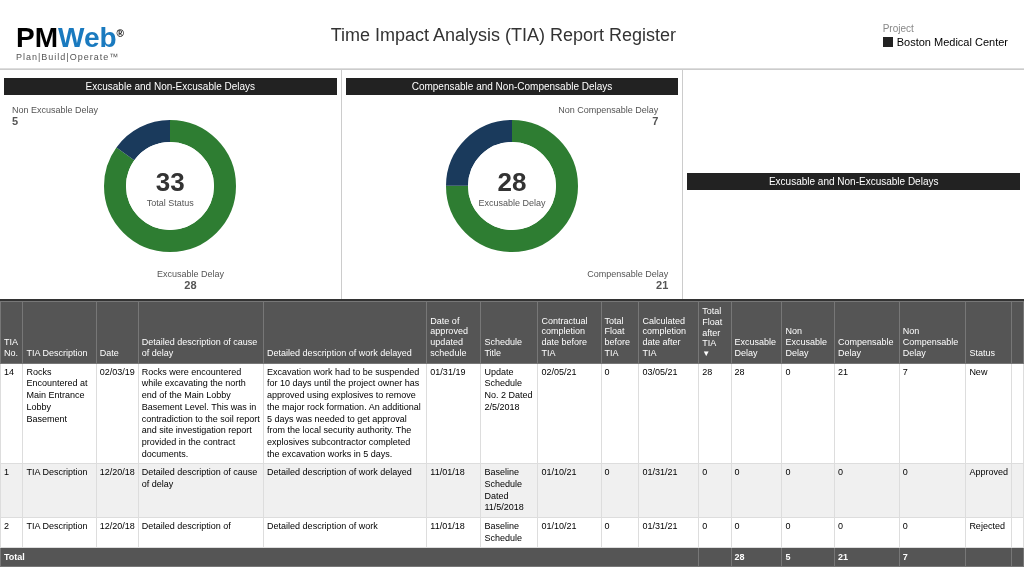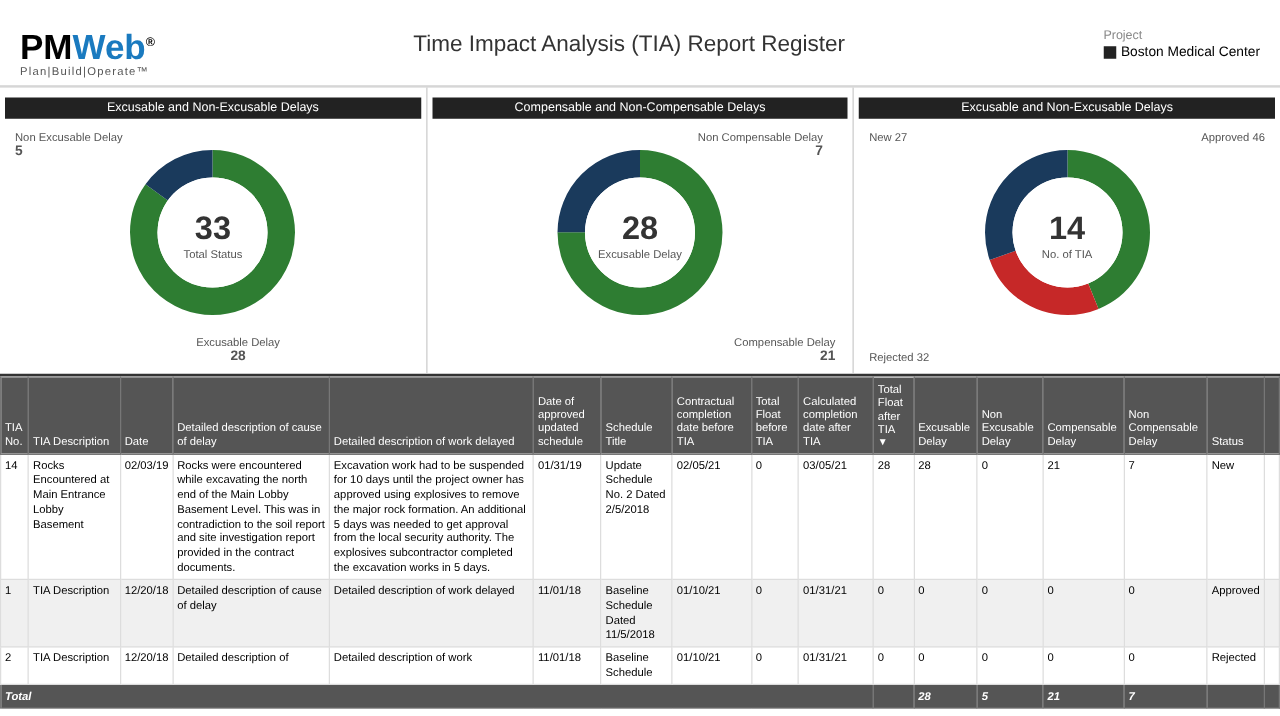--- a/index.html
+++ b/index.html
@@ -77,21 +77,20 @@
       line-height: 1.3;
     }
     tfoot tr {
       background: #555;
       color: #fff;
       font-weight: bold;
     }
     tfoot td {
       padding: 4px 3px;
       border: 1px solid #777;
-      font-style: italic;
     }
     .sort-icon { font-size: 8px; }
   </style>
 </head>
 <body>
 
 <div class="header">
   <div class="logo-area">
     <div class="logo-text">
       <span class="pm">PM</span><span style="color:#1a7abf;font-weight:bold;">Web</span><span class="reg" style="font-size:10px;vertical-align:super;">®</span>
@@ -156,38 +155,20 @@
         </div>
       </div>
       <div style="position:absolute; bottom:0px; right:10px; font-size:9px; color:#555; text-align:right;">
         Compensable Delay<br><span style="font-size:11px;font-weight:bold;">21</span>
       </div>
     </div>
   </div>
 
   <div class="chart-panel">
     <div class="chart-panel-title">Excusable and Non-Excusable Delays</div>
-    <div style="position:relative; height:190px;">
-      <div style="position:absolute; top:4px; left:8px; font-size:9px; color:#555;">New 27</div>
-      <div style="position:absolute; top:4px; right:8px; font-size:9px; color:#555;">Approved 46</div>
-      <div style="position:absolute; top:10px; left:50%; transform:translateX(-50%);">
-        <svg width="150" height="150" viewBox="0 0 150 150">
-
-          <circle cx="75" cy="75" r="55" fill="none" stroke="#2e7d32" stroke-width="22" stroke-dasharray="151.3 345.4" stroke-dashoffset="0" transform="rotate(-90 75 75)"></circle>
-          <circle cx="75" cy="75" r="55" fill="none" stroke="#c62828" stroke-width="22" stroke-dasharray="88.8 345.4" stroke-dashoffset="-151.3" transform="rotate(-90 75 75)"></circle>
-          <circle cx="75" cy="75" r="55" fill="none" stroke="#1a3a5c" stroke-width="22" stroke-dasharray="105.3 345.4" stroke-dashoffset="-240.1" transform="rotate(-90 75 75)"></circle>
-          <circle cx="75" cy="75" r="44" fill="white"></circle>
-        </svg>
-        <div style="position:absolute; top:50%; left:50%; transform:translate(-50%,-50%); text-align:center;">
-          <div style="font-size:26px;font-weight:bold;color:#333;">14</div>
-          <div style="font-size:9px;color:#555;">No. of TIA</div>
-        </div>
-      </div>
-      <div style="position:absolute; bottom:0px; left:8px; font-size:9px; color:#555;">Rejected 32</div>
-    </div>
   </div>
 
 </div>
 
 <div class="table-section">
   <table>
     <thead>
       <tr>
         <th>TIA No.</th>
         <th>TIA Description</th>

